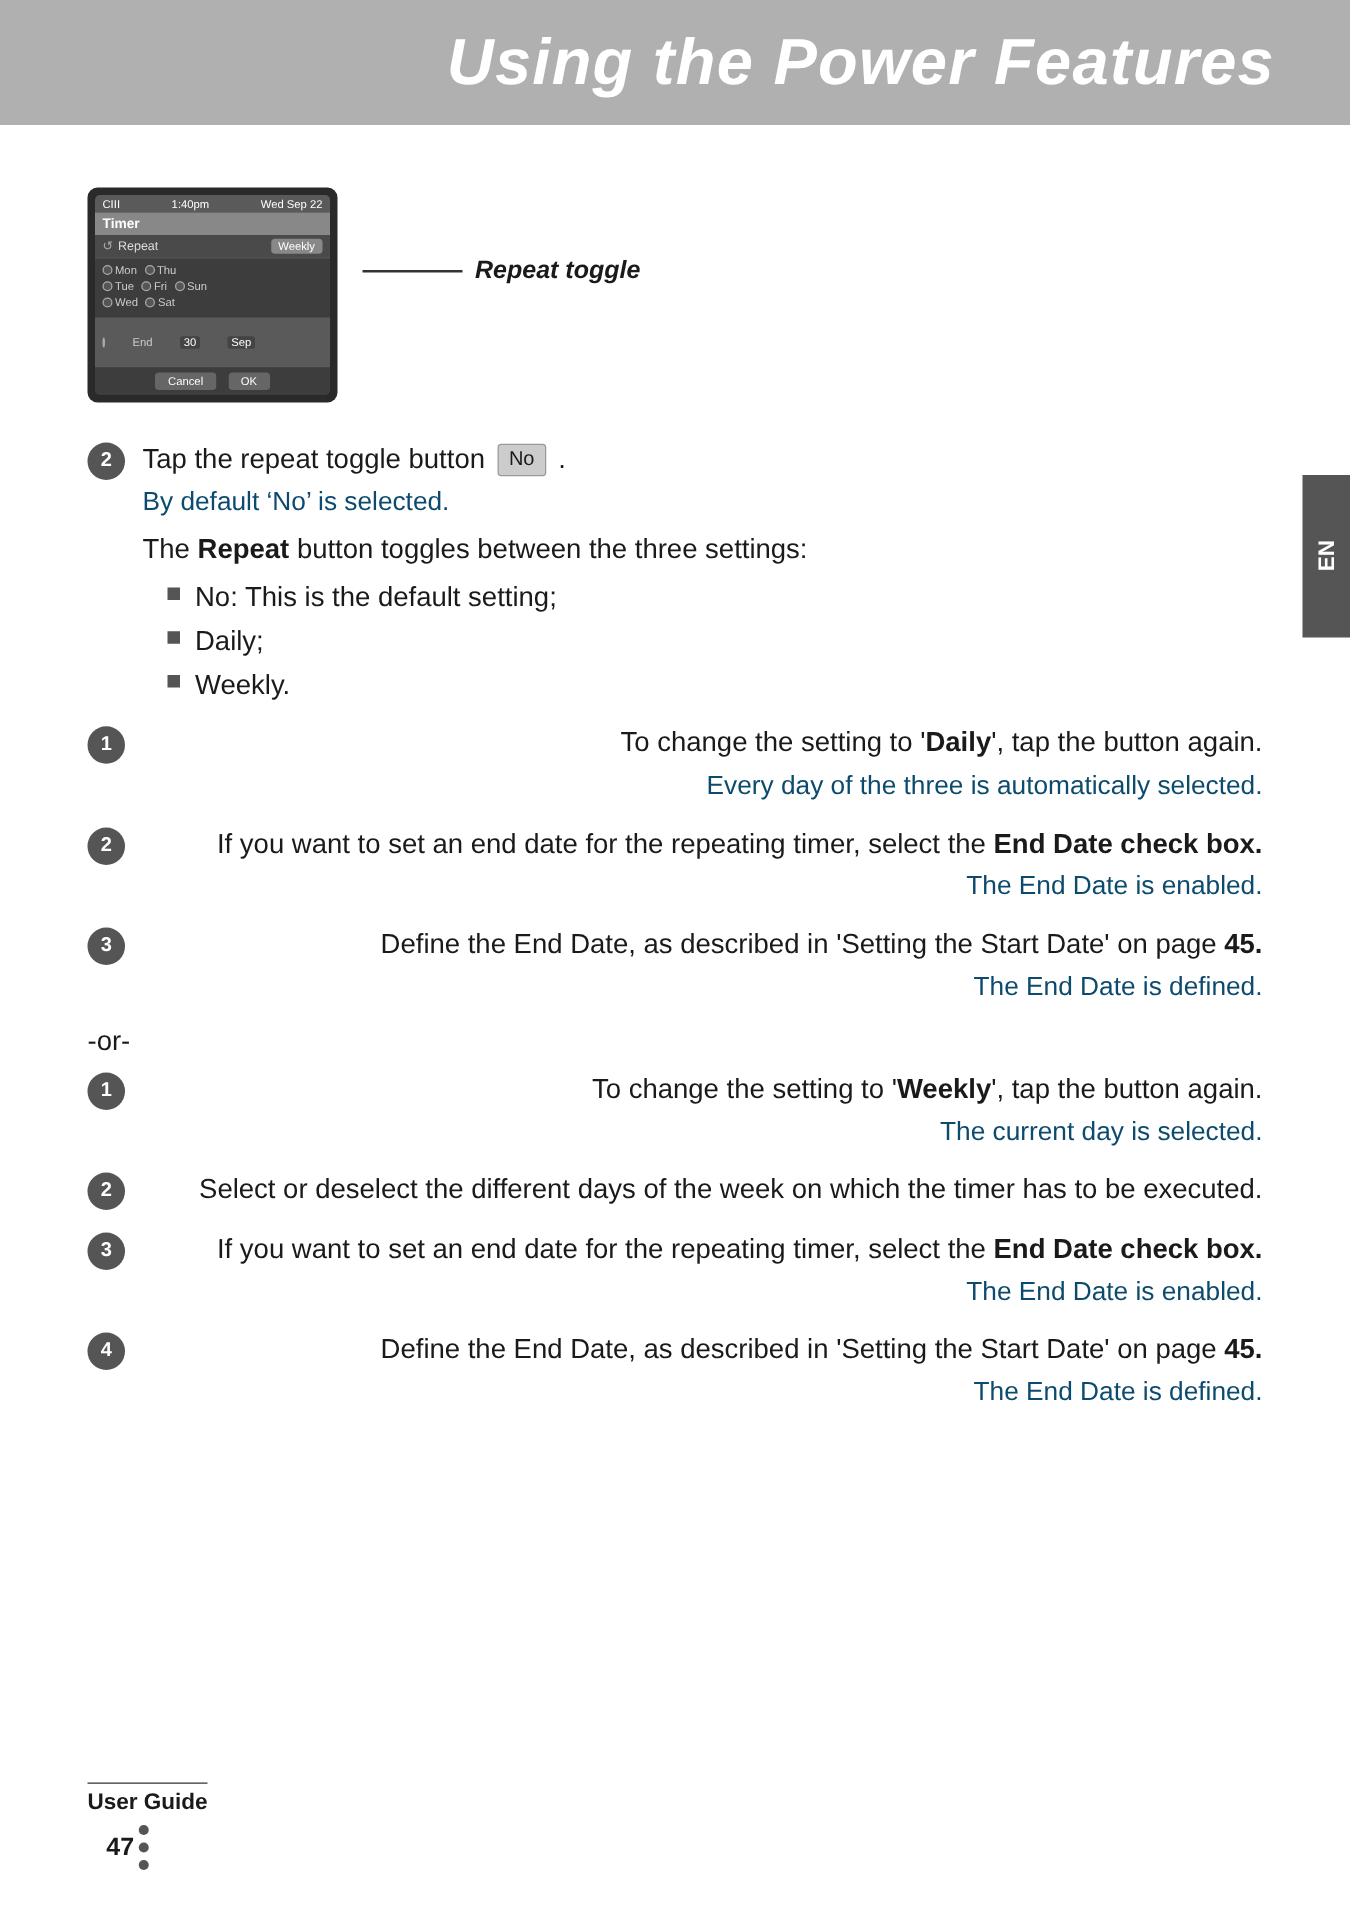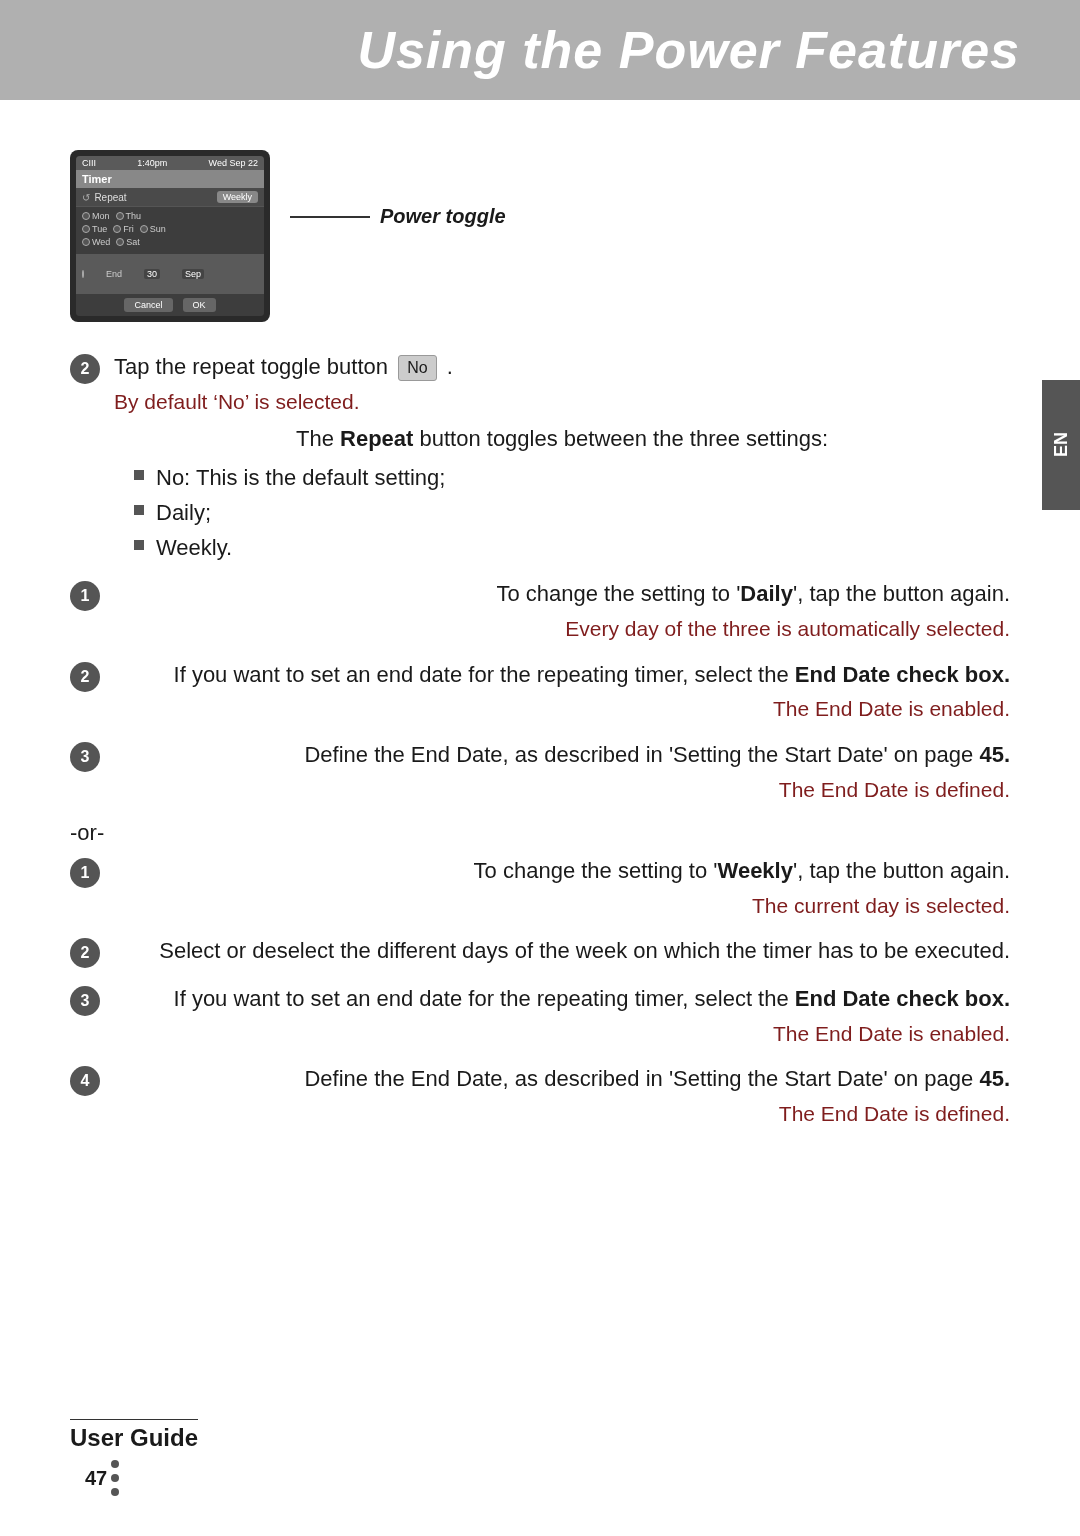--- a/index.html
+++ b/index.html
@@ -242,21 +242,21 @@
     .step-content {
       flex: 1;
       text-align: right;
     }
     .step-main {
       font-size: 22px;
       line-height: 1.4;
     }
     .step-sub {
       font-size: 21px;
-      color: #7f1d1d;
+      color: #0c4a6e;
       margin-top: 4px;
       line-height: 1.4;
     }
 
     
     .inline-no-btn {
       display: inline-block;
       background: #cccccc;
       border: 1px solid #999;
       border-radius: 3px;
@@ -299,21 +299,21 @@
       position: absolute;
       bottom: 40px;
       left: 0;
       right: 0;
       display: flex;
       align-items: flex-end;
       justify-content: space-between;
       padding: 0 70px;
     }
     .footer-user-guide {
-      font-size: 24px;
+      font-size: 18px;
       font-weight: bold;
       border-top: 1px solid #333;
       padding-top: 4px;
     }
     .footer-page {
       font-size: 20px;
       font-weight: bold;
     }
     .footer-dots {
       display: flex;
@@ -392,37 +392,37 @@
           <span class="phone-btn">Cancel</span>
           <span class="phone-btn">OK</span>
         </div>
 
       </div>
     </div>
 
     <div class="callout-area">
       <div class="callout-line">
         <div class="callout-arrow"></div>
-        <span class="callout-label">Power toggle</span>
+        <span class="callout-label">Repeat toggle</span>
       </div>
     </div>
 
   </div>
 
   <div class="steps-section">
 
     <div style="display:flex;align-items:flex-start;margin-bottom:8px;">
       <div class="step-number-circle">2</div>
       <div style="flex:1;">
         <span class="step-main">
           <span>Tap the repeat toggle button</span>
           <span class="inline-no-btn">No</span> .
         </span>
         <div class="step-sub">By default ‘No’ is selected.</div>
-        <div style="margin-top:8px;font-size:22px;line-height:1.4;text-align:center;">The <span class="bold">Repeat</span> button toggles between the three settings:</div>
+        <div style="margin-top:8px;font-size:22px;line-height:1.4;">The <span class="bold">Repeat</span> button toggles between the three settings:</div>
         <ul class="bullet-list">
           <li>
               <div class="bullet-sq"></div>
               <span>No: This is the default setting;</span>
             </li>
           <li>
               <div class="bullet-sq"></div>
               <span>Daily;</span>
             </li>
           <li>

